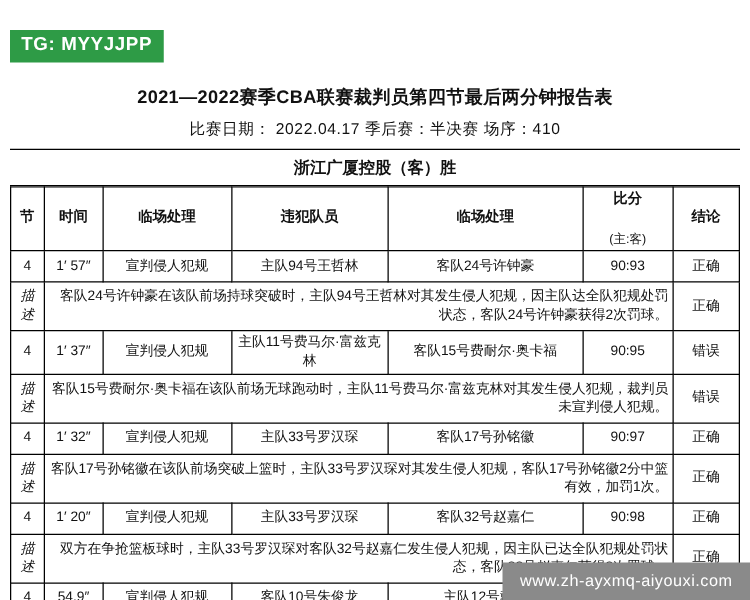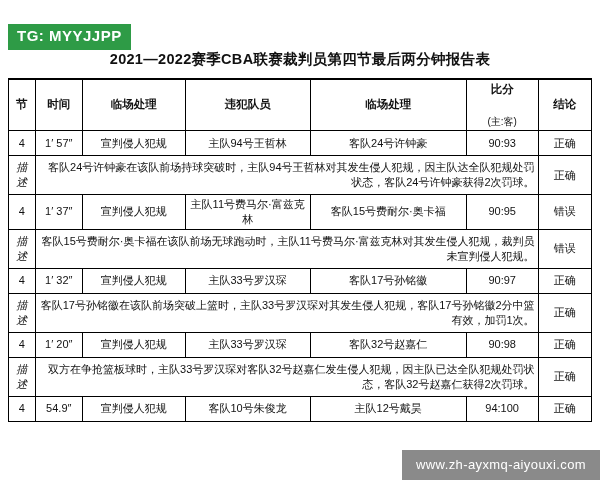--- a/index.html
+++ b/index.html
@@ -40,20 +40,21 @@
     top: 44px;
     width: 584px;
   }
   .doc-title {
     text-align: center;
     font-size: 14.5px;
     font-weight: bold;
     color: #111;
     letter-spacing: 0.3px;
     padding: 6px 0 5px 0;
+    margin-top: 18px;
   }
   .doc-sub {
     text-align: center;
     font-size: 12.5px;
     color: #111;
     padding: 3px 0 3px 0;
     letter-spacing: 0.5px;
   }
   .doc-rule {
     border-top: 1px solid #000;
@@ -132,21 +133,23 @@
 </head>
 <body>
 
 <div class="page">
 
   <div class="tg-badge">TG: MYYJJPP</div>
 
   <div class="doc">
 
     <div class="doc-title">2021—2022赛季CBA联赛裁判员第四节最后两分钟报告表</div>
+    <div class="doc-sub">比赛日期： 2022.04.17    季后赛：半决赛    场序：410</div>
     <div class="doc-rule"></div>
+    <div class="winner-row">浙江广厦控股（客）胜</div>
 
     <div class="clip-wrap">
       <table class="rpt">
         <colgroup>
           <col class="col-jie">
           <col class="col-time">
           <col class="col-handle">
           <col class="col-foul">
           <col class="col-fouled">
           <col class="col-score">

